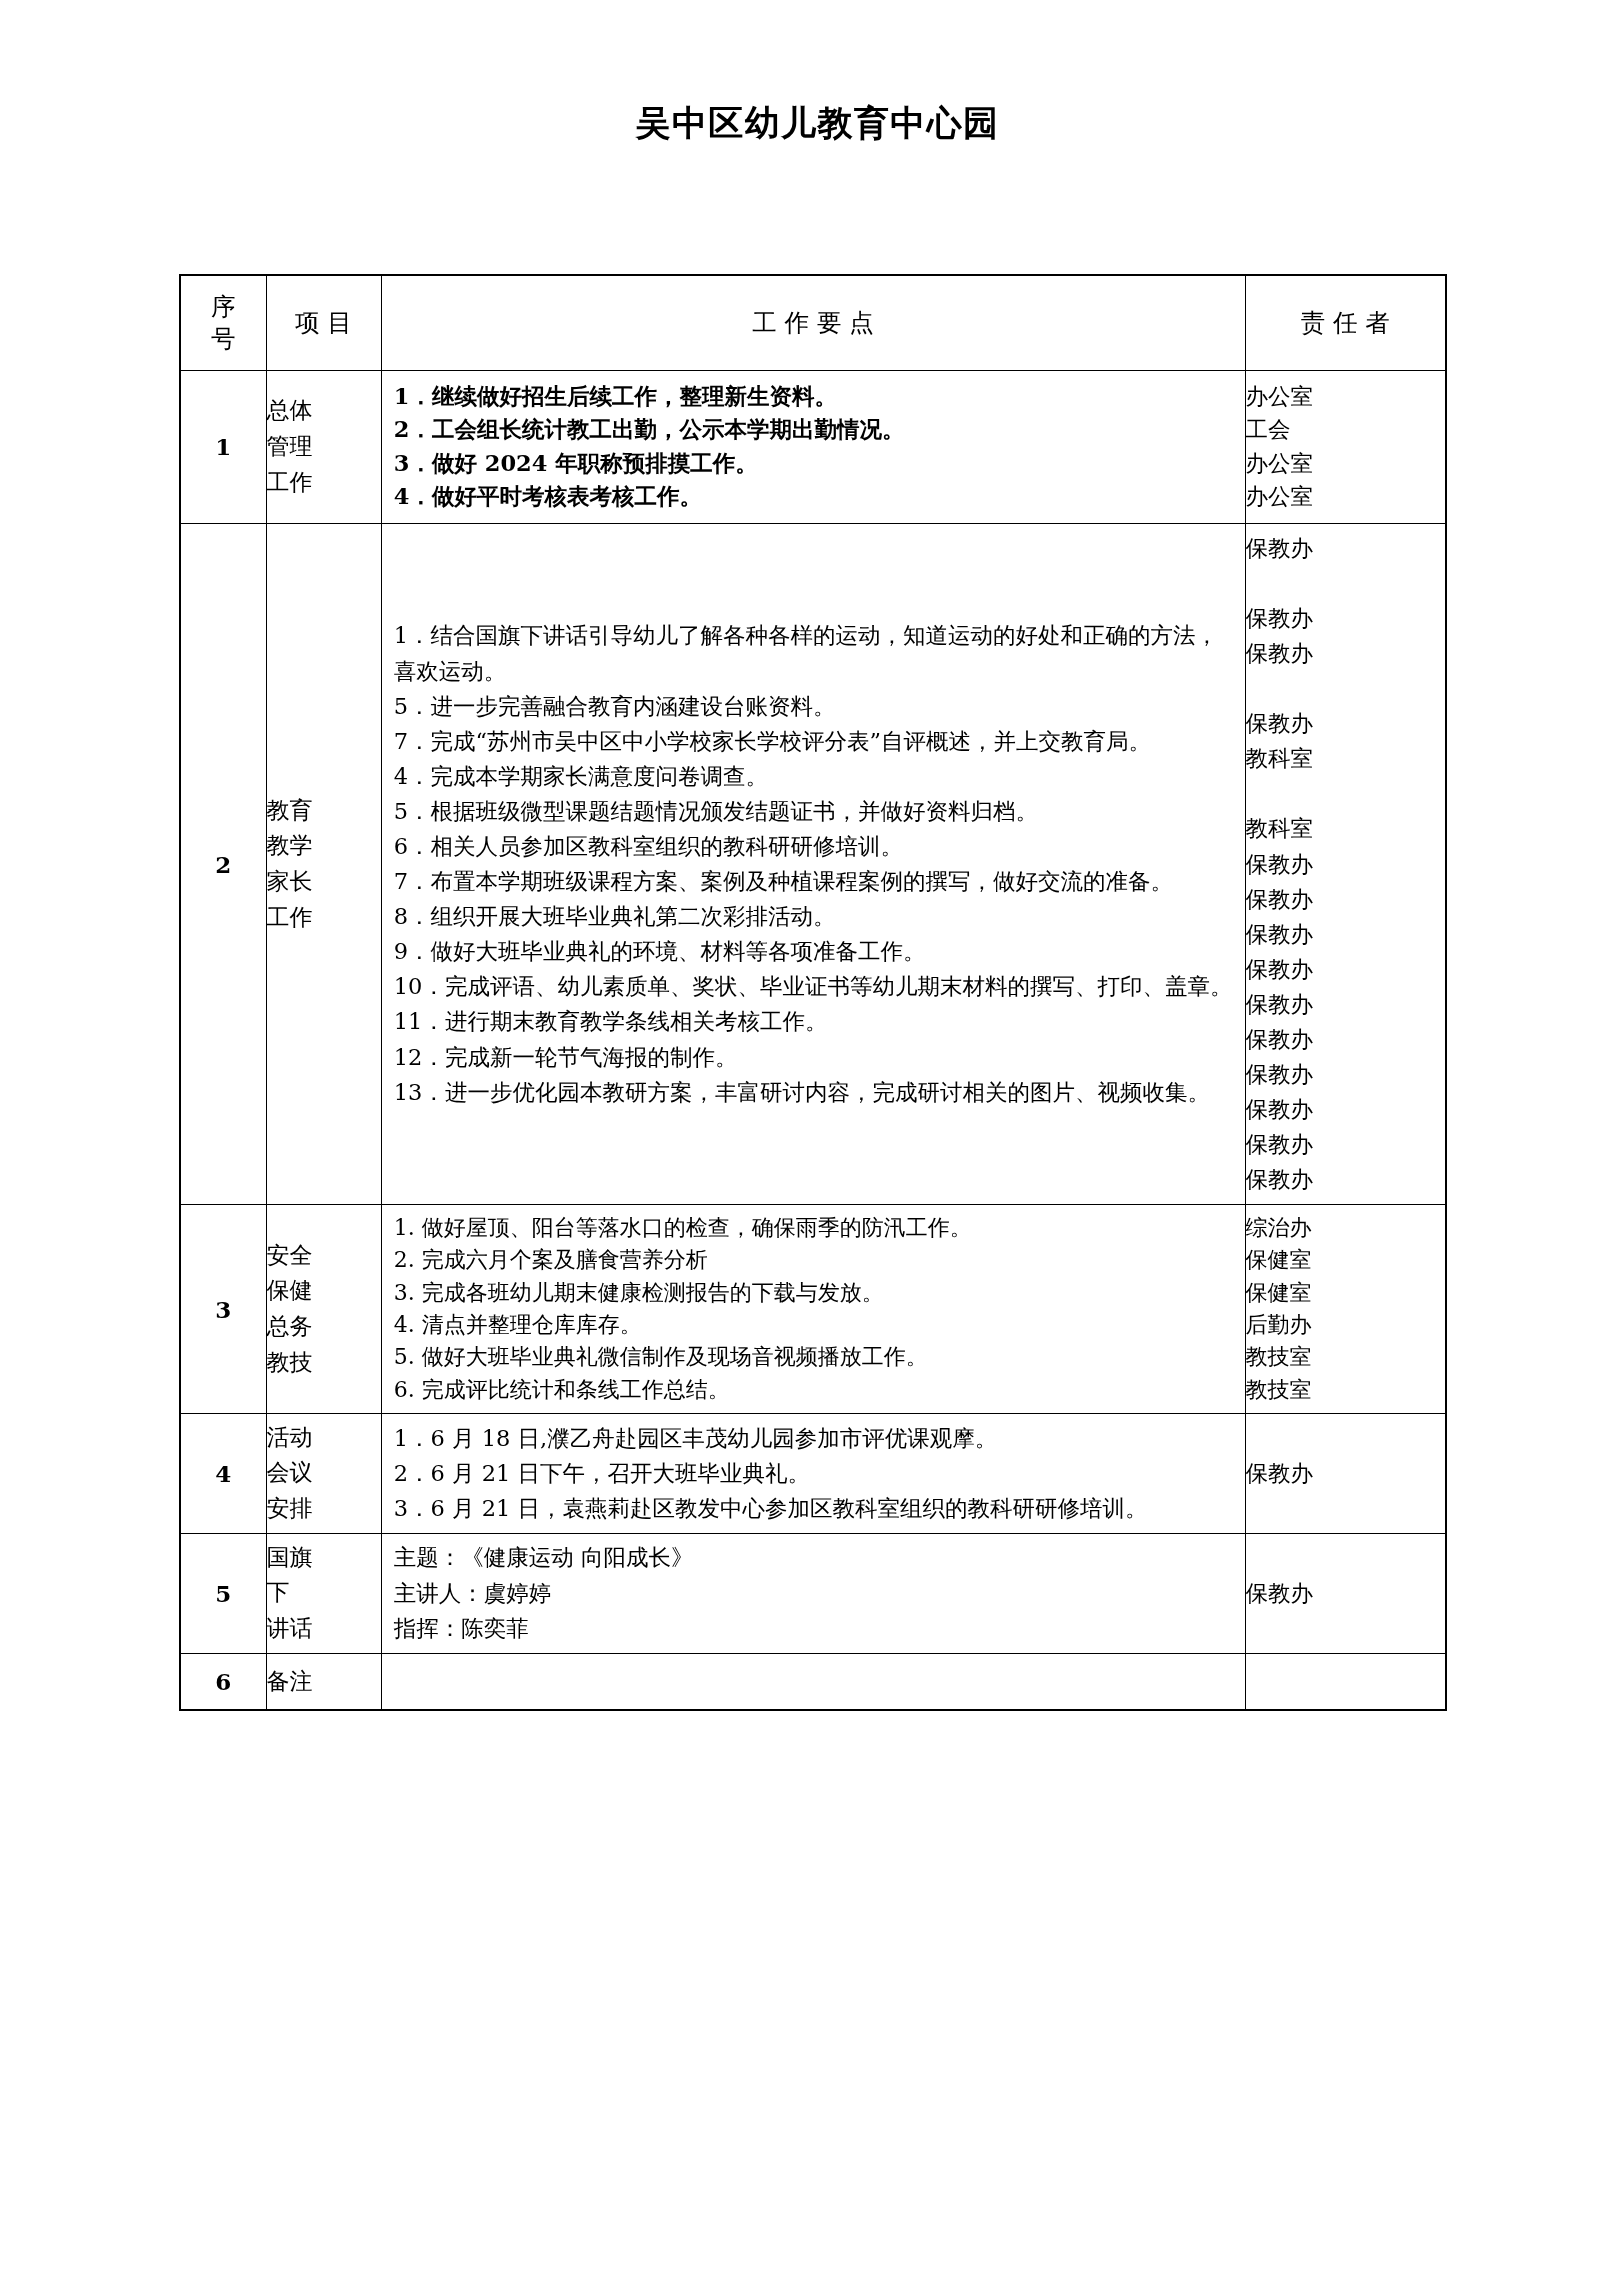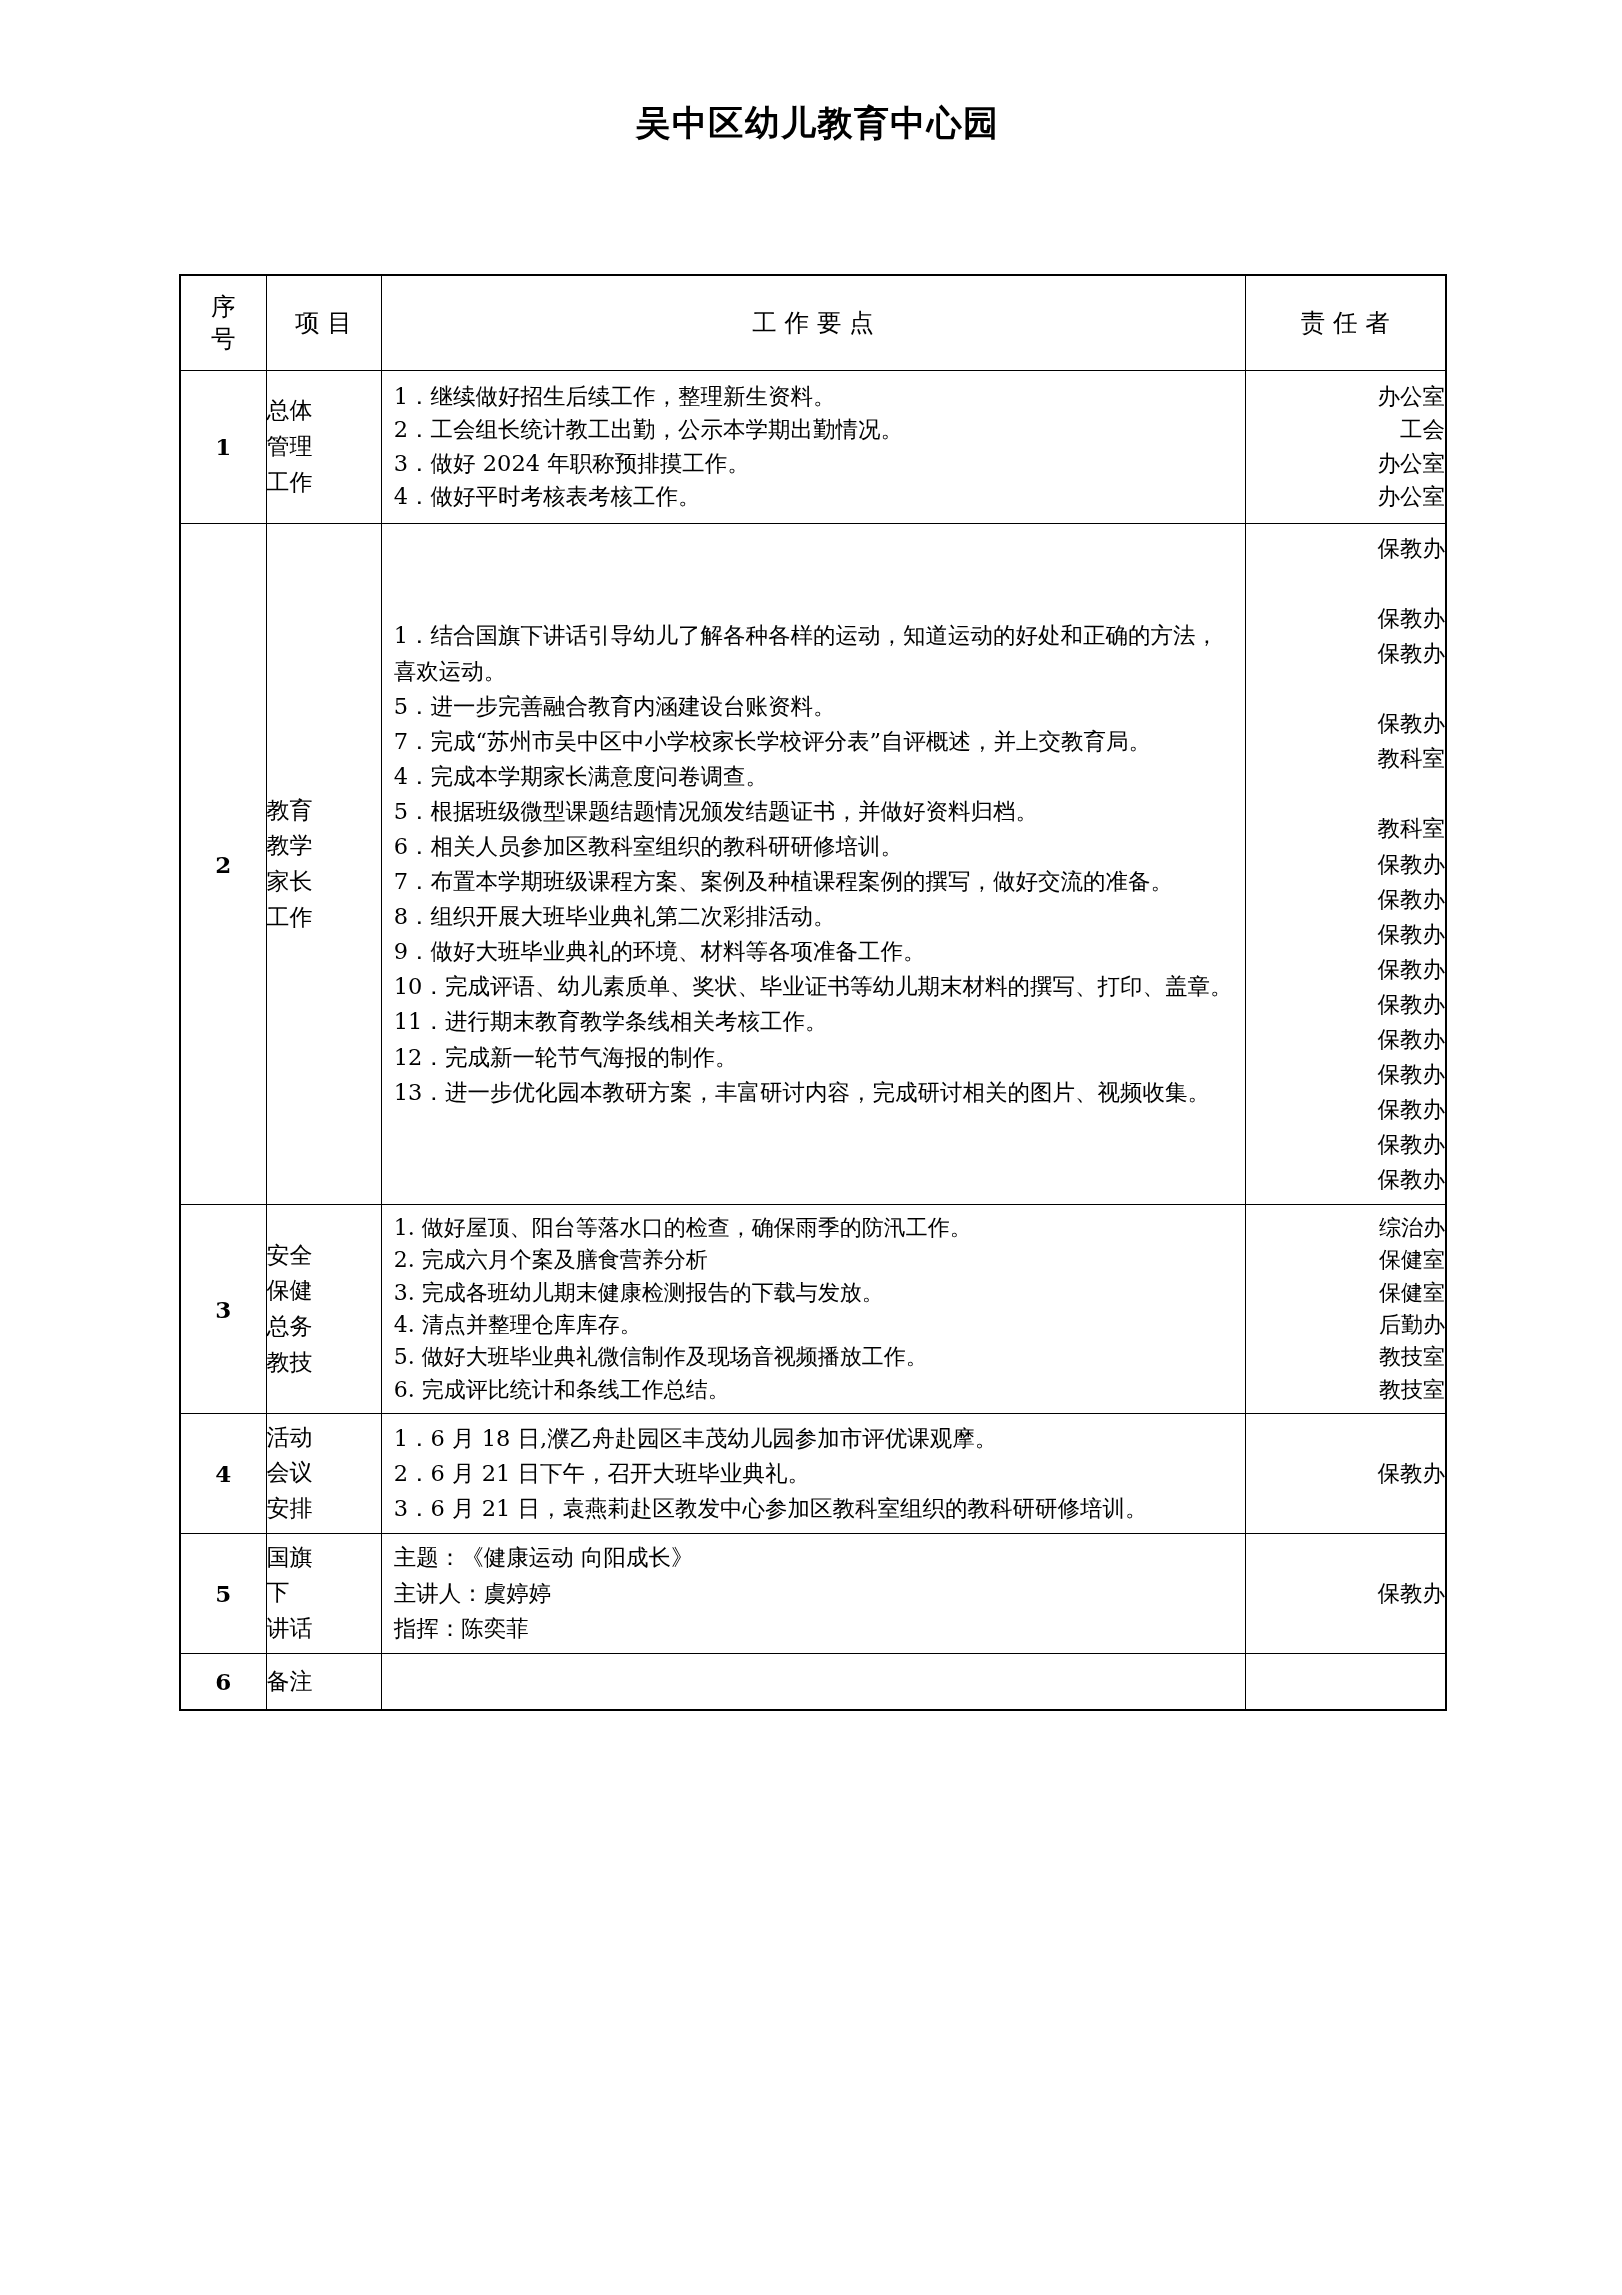--- a/index.html
+++ b/index.html
@@ -99,30 +99,30 @@
     font-size: 22.5px;
     line-height: 1.56;
   }
   .main-cell .ln {
     white-space: normal;
   }
   .main-cell.tight { line-height: 1.47; font-size: 22px; }
 
   
   .resp {
-    text-align: right;
+    text-align: left;
     font-size: 22.5px;
     line-height: 1.56;
     padding: 6.8px 0 !important;
   }
   .resp.tight { line-height: 1.47; font-size: 22px; }
   .resp .rl { min-height: 1em; white-space: nowrap; }
   .resp.mid { vertical-align: middle; }
 
-  .r1-main { line-height: 1.48; padding-top: 9.5px !important; padding-bottom: 9.5px !important;}
+  .r1-main { line-height: 1.48; padding-top: 9.5px !important; padding-bottom: 9.5px !important; font-weight: bold;}
   .r1-resp { line-height: 1.48; padding-top: 9.5px !important; padding-bottom: 9.5px !important;}
 
   .blank-cell { height: 42px; }
 </style>
 </head>
 <body>
 
 <div class="page">
 
   <div class="title-block">

